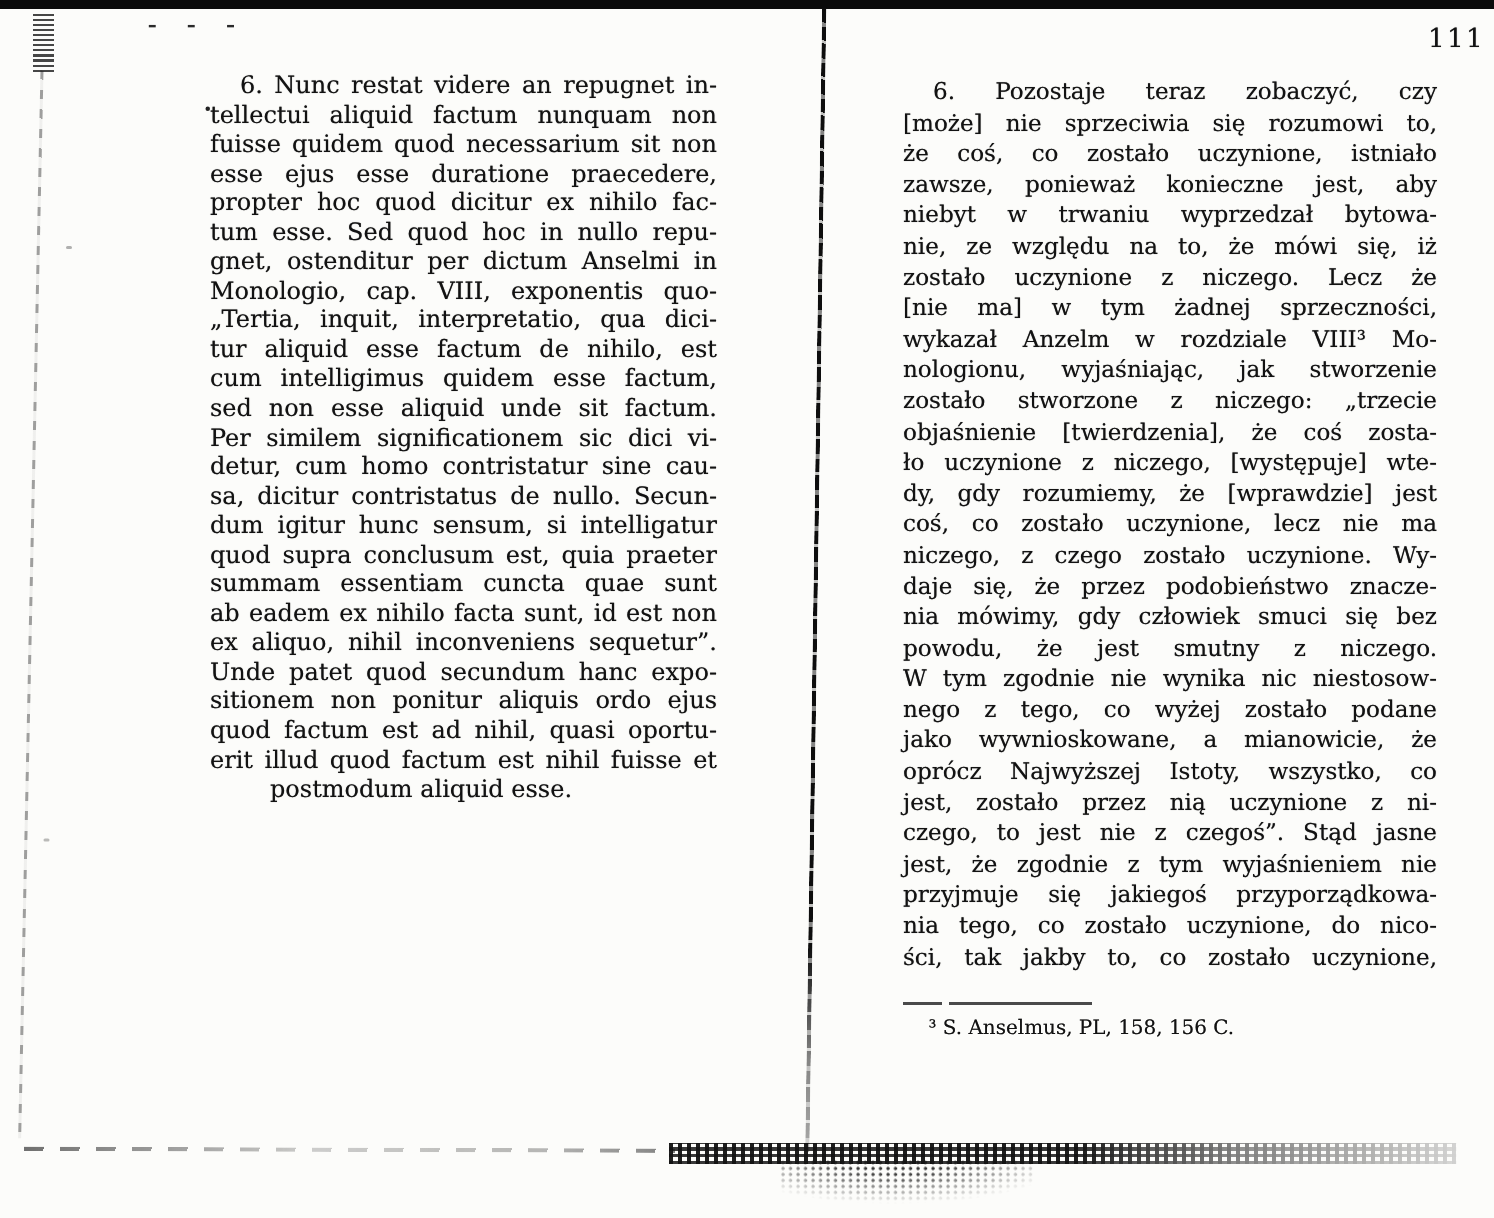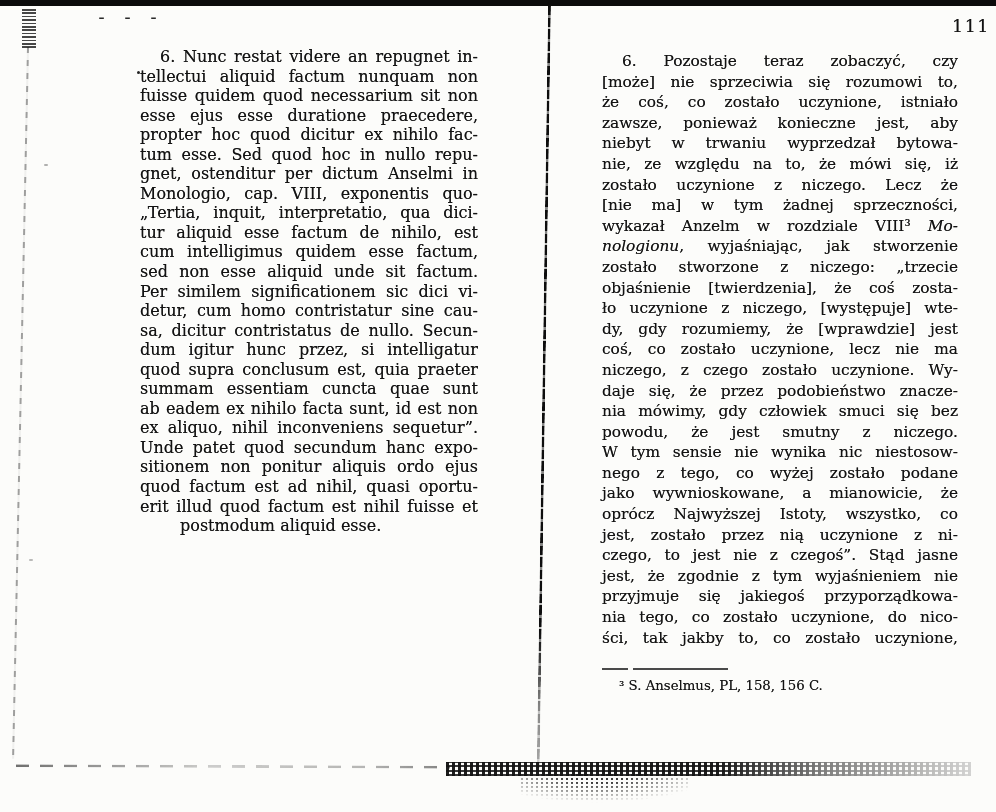--- a/index.html
+++ b/index.html
@@ -83,21 +83,21 @@
     left: 140px; top: 47px; width: 338px;
     font-size: 16px; line-height: 19.55px;
   }
   .col-right {
     left: 602px; top: 51px; width: 356px;
     font-size: 15.4px; line-height: 20.6px;
   }
   .line { text-align: justify; text-align-last: justify; }
   .col .line:first-child { text-indent: 20px; }
   .lastleft .line:last-child { text-align-last: left; margin-left: 40px; }
-  .it { font-style: italic; }
+  .it { }
 
   .page-number {
     position: absolute; left: 952px; top: 16px;
     font-size: 17.5px; letter-spacing: 1.5px;
     text-shadow: 0 0 .5px rgba(20,20,20,.65);
   }
   .footnote-rule {
     position: absolute; left: 602px; top: 668px; width: 126px; height: 1.8px;
     background: linear-gradient(90deg, #4a4a4a 0 26px, transparent 26px 31px, #4a4a4a 31px 100%);
   }
@@ -135,21 +135,21 @@
       <div class="line">tum esse. Sed quod hoc in nullo repu-</div>
       <div class="line">gnet, ostenditur per dictum Anselmi in</div>
       <div class="line">Monologio, cap. VIII, exponentis quo-</div>
       <div class="line">„Tertia, inquit, interpretatio, qua dici-</div>
       <div class="line">tur aliquid esse factum de nihilo, est</div>
       <div class="line">cum intelligimus quidem esse factum,</div>
       <div class="line">sed non esse aliquid unde sit factum.</div>
       <div class="line">Per similem significationem sic dici vi-</div>
       <div class="line">detur, cum homo contristatur sine cau-</div>
       <div class="line">sa, dicitur contristatus de nullo. Secun-</div>
-      <div class="line">dum igitur hunc przez, si intelligatur</div>
+      <div class="line">dum igitur hunc sensum, si intelligatur</div>
       <div class="line">quod supra conclusum est, quia praeter</div>
       <div class="line">summam essentiam cuncta quae sunt</div>
       <div class="line">ab eadem ex nihilo facta sunt, id est non</div>
       <div class="line">ex aliquo, nihil inconveniens sequetur”.</div>
       <div class="line">Unde patet quod secundum hanc expo-</div>
       <div class="line">sitionem non ponitur aliquis ordo ejus</div>
       <div class="line">quod factum est ad nihil, quasi oportu-</div>
       <div class="line">erit illud quod factum est nihil fuisse et</div>
       <div class="line">postmodum aliquid esse.</div>
     </div>
@@ -167,21 +167,21 @@
       <div class="line"><span class="it">nologionu</span><span>, wyjaśniając, jak stworzenie</span></div>
       <div class="line">zostało stworzone z niczego: „trzecie</div>
       <div class="line">objaśnienie [twierdzenia], że coś zosta-</div>
       <div class="line">ło uczynione z niczego, [występuje] wte-</div>
       <div class="line">dy, gdy rozumiemy, że [wprawdzie] jest</div>
       <div class="line">coś, co zostało uczynione, lecz nie ma</div>
       <div class="line">niczego, z czego zostało uczynione. Wy-</div>
       <div class="line">daje się, że przez podobieństwo znacze-</div>
       <div class="line">nia mówimy, gdy człowiek smuci się bez</div>
       <div class="line">powodu, że jest smutny z niczego.</div>
-      <div class="line">W tym sensie nie wynika nic niestosow-</div>
+      <div class="line">W tym zgodnie nie wynika nic niestosow-</div>
       <div class="line">nego z tego, co wyżej zostało podane</div>
       <div class="line">jako wywnioskowane, a mianowicie, że</div>
       <div class="line">oprócz Najwyższej Istoty, wszystko, co</div>
       <div class="line">jest, zostało przez nią uczynione z ni-</div>
       <div class="line">czego, to jest nie z czegoś”. Stąd jasne</div>
       <div class="line">jest, że zgodnie z tym wyjaśnieniem nie</div>
       <div class="line">przyjmuje się jakiegoś przyporządkowa-</div>
       <div class="line">nia tego, co zostało uczynione, do nico-</div>
       <div class="line">ści, tak jakby to, co zostało uczynione,</div>
     </div>

